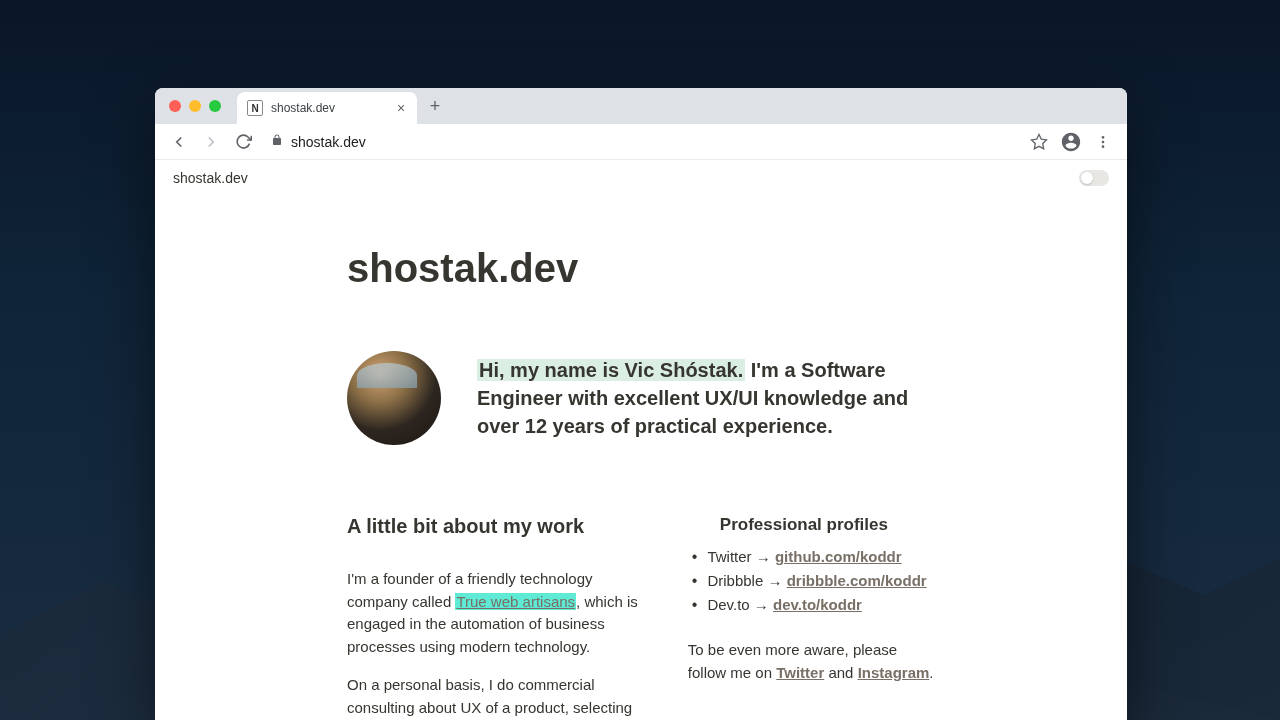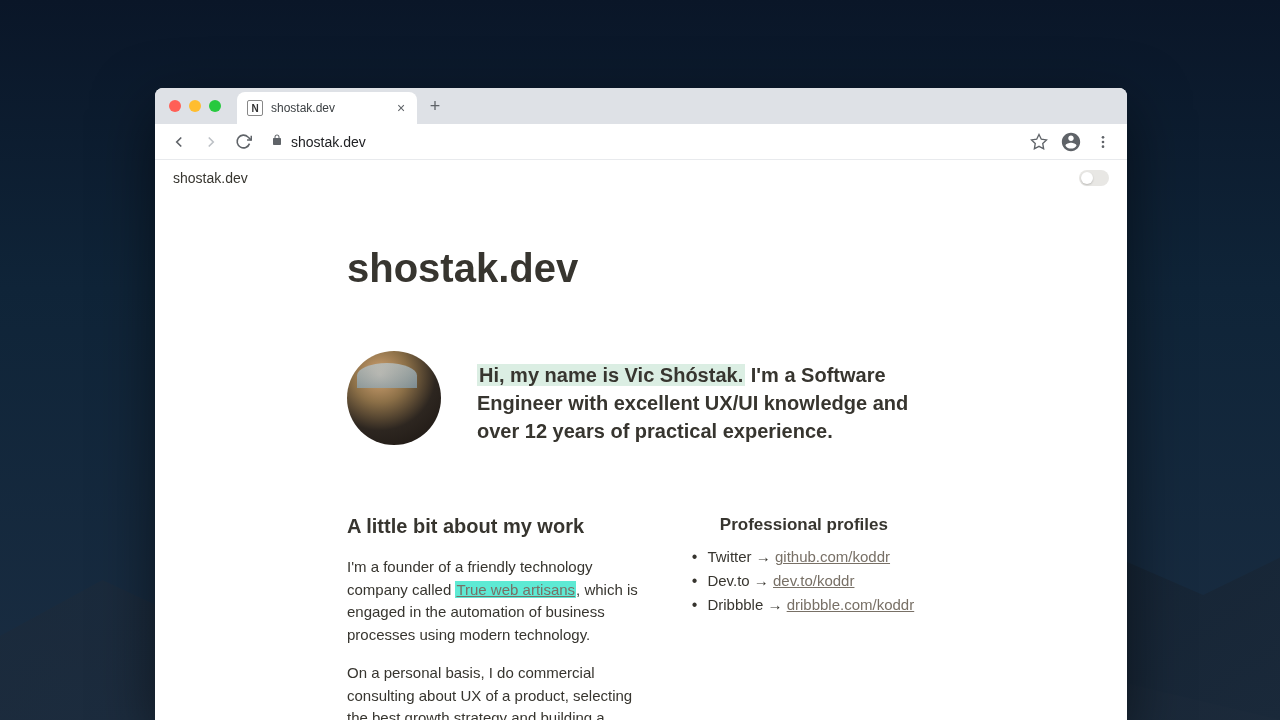--- a/index.html
+++ b/index.html
@@ -199,21 +199,21 @@
   }
   .page-title {
     font-size: 40px;
     font-weight: 700;
     color: #37352f;
     margin-bottom: 60px;
   }
   .intro-row {
     display: flex;
     gap: 36px;
-    align-items: flex-end;
+    align-items: center;
     margin-bottom: 70px;
   }
   .avatar {
     width: 94px;
     height: 94px;
     border-radius: 50%;
     background: radial-gradient(circle at 35% 25%, #d4a574 0%, #8b6f47 30%, #2d2620 60%, #1a1410 100%);
     flex-shrink: 0;
     position: relative;
     overflow: hidden;
@@ -242,21 +242,21 @@
   .columns {
     display: flex;
     gap: 50px;
   }
   .col-left { flex: 1; }
   .col-right { flex: 0.85; }
   .section-title {
     font-size: 20px;
     font-weight: 600;
     color: #37352f;
-    margin-bottom: 18px;
+    margin-bottom: 30px;
   }
   .section-title-small {
     font-size: 17px;
     font-weight: 600;
     color: #37352f;
     margin-bottom: 10px;
     padding-left: 32px;
   }
   .body-text {
     font-size: 15px;
@@ -266,20 +266,21 @@
   }
   .link-inline {
     color: #787066;
     background: #5eead4;
     text-decoration: underline;
     padding: 0 1px;
   }
   .link-plain {
     color: #787066;
     text-decoration: underline;
+    font-weight: bold;
   }
   ul.profile-list {
     list-style: none;
     padding-left: 4px;
     margin-bottom: 22px;
   }
   ul.profile-list li {
     font-size: 15px;
     color: #37352f;
     padding: 3px 0;
@@ -384,24 +385,27 @@
           <p class="body-text">On a personal basis, I do commercial consulting about UX of a product, selecting the best growth strategy and building a positive customer journey.</p>
         </div>
 
         <div class="col-right">
           <h3 class="section-title-small">Professional profiles</h3>
           <ul class="profile-list">
             <li>
               <span><span>Twitter</span> <span class="arrow">→</span> <a class="link-plain">github.com/koddr</a></span>
             </li>
             <li>
+              <span><span>Dribbble</span> <span class="arrow">→</span> <a class="link-plain">dribbble.com/koddr</a></span>
+            </li>
+            <li>
               <span><span>Dev.to</span> <span class="arrow">→</span> <a class="link-plain">dev.to/koddr</a></span>
             </li>
-            <li>
-              <span><span>Dribbble</span> <span class="arrow">→</span> <a class="link-plain">dribbble.com/koddr</a></span>
-            </li>
           </ul>
 
+          <p class="body-text">
+            <span>To be even more aware, please follow me on </span><a class="link-plain">Twitter</a><span> and </span><a class="link-plain">Instagram</a><span>.</span>
+          </p>
         </div>
       </div>
     </div>
   </div>
 </div>
 
 </body></html>

